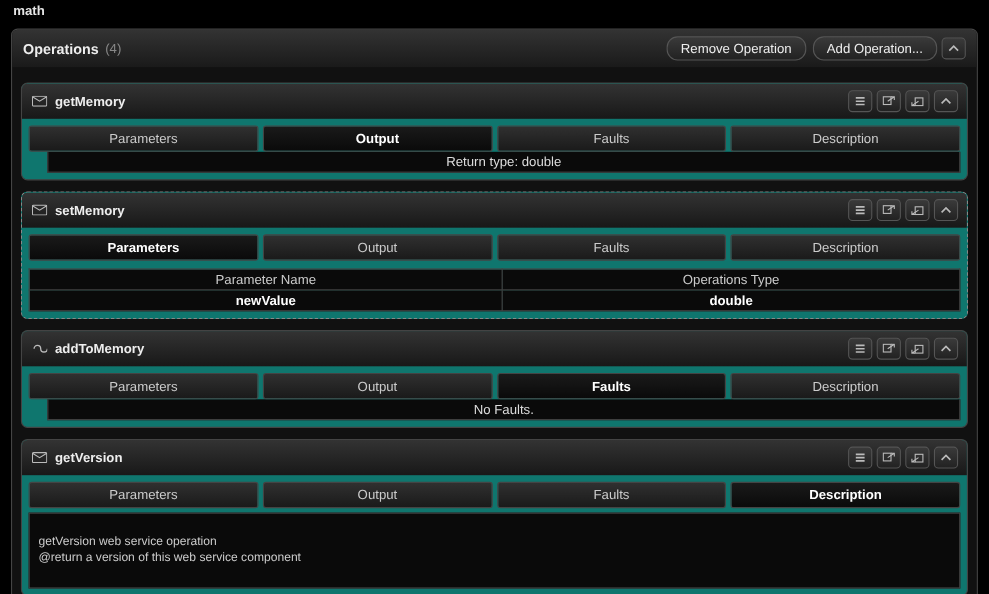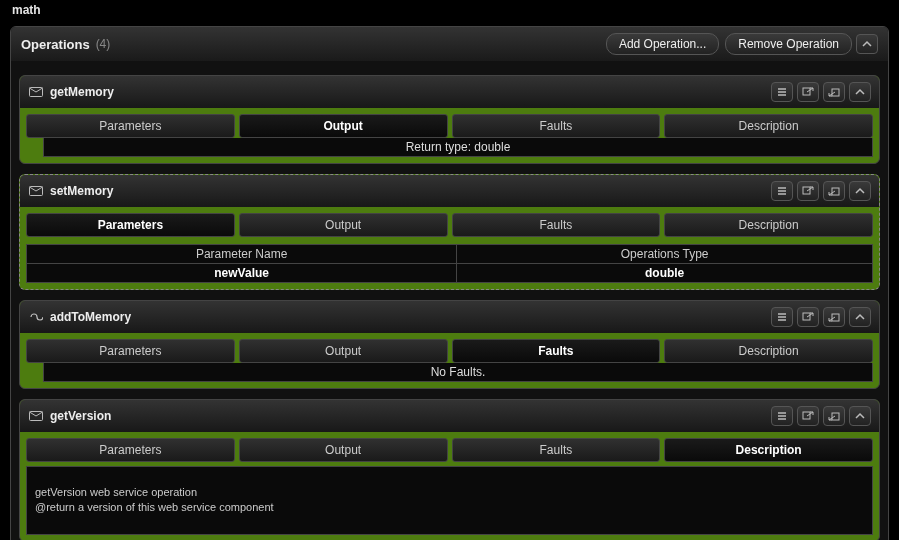--- a/index.html
+++ b/index.html
@@ -53,21 +53,21 @@
   cursor: pointer;
 }
 .icon-btn svg { stroke: #bbb; fill: none; }
 .panel-body { padding: 4px 6px 10px 6px; }
 
 .op {
   border: 1px solid #444;
   border-radius: 6px;
   margin: 10px 2px;
   overflow: hidden;
-  background: #4d7c0f;
+  background: #0f766e;
 }
 .op.dashed { border: 1px dashed #888; }
 .op-header {
   display: flex;
   align-items: center;
   padding: 6px 8px;
   background: linear-gradient(#333,#181818);
 }
 .op-icon { width: 16px; height: 14px; margin-right: 6px; display:flex; align-items:center; justify-content:center; }
 .op-icon svg { stroke:#bbb; fill:none; }
@@ -125,22 +125,22 @@
 </head>
 <body>
 
 <div class="top-label">math</div>
 
 <div class="panel">
   <div class="panel-header">
     <span class="panel-title">Operations</span>
     <span class="panel-count">(4)</span>
     <span class="spacer"></span>
+    <button class="btn">Remove Operation</button>
     <button class="btn">Add Operation...</button>
-    <button class="btn">Remove Operation</button>
     <span class="icon-btn">
       <svg width="10" height="10" viewBox="0 0 10 10">
           <path d="M1 7 L5 3 L9 7" stroke-width="1.5"></path>
         </svg>
     </span>
   </div>
 
   <div class="panel-body">
 
     <div class="op">

